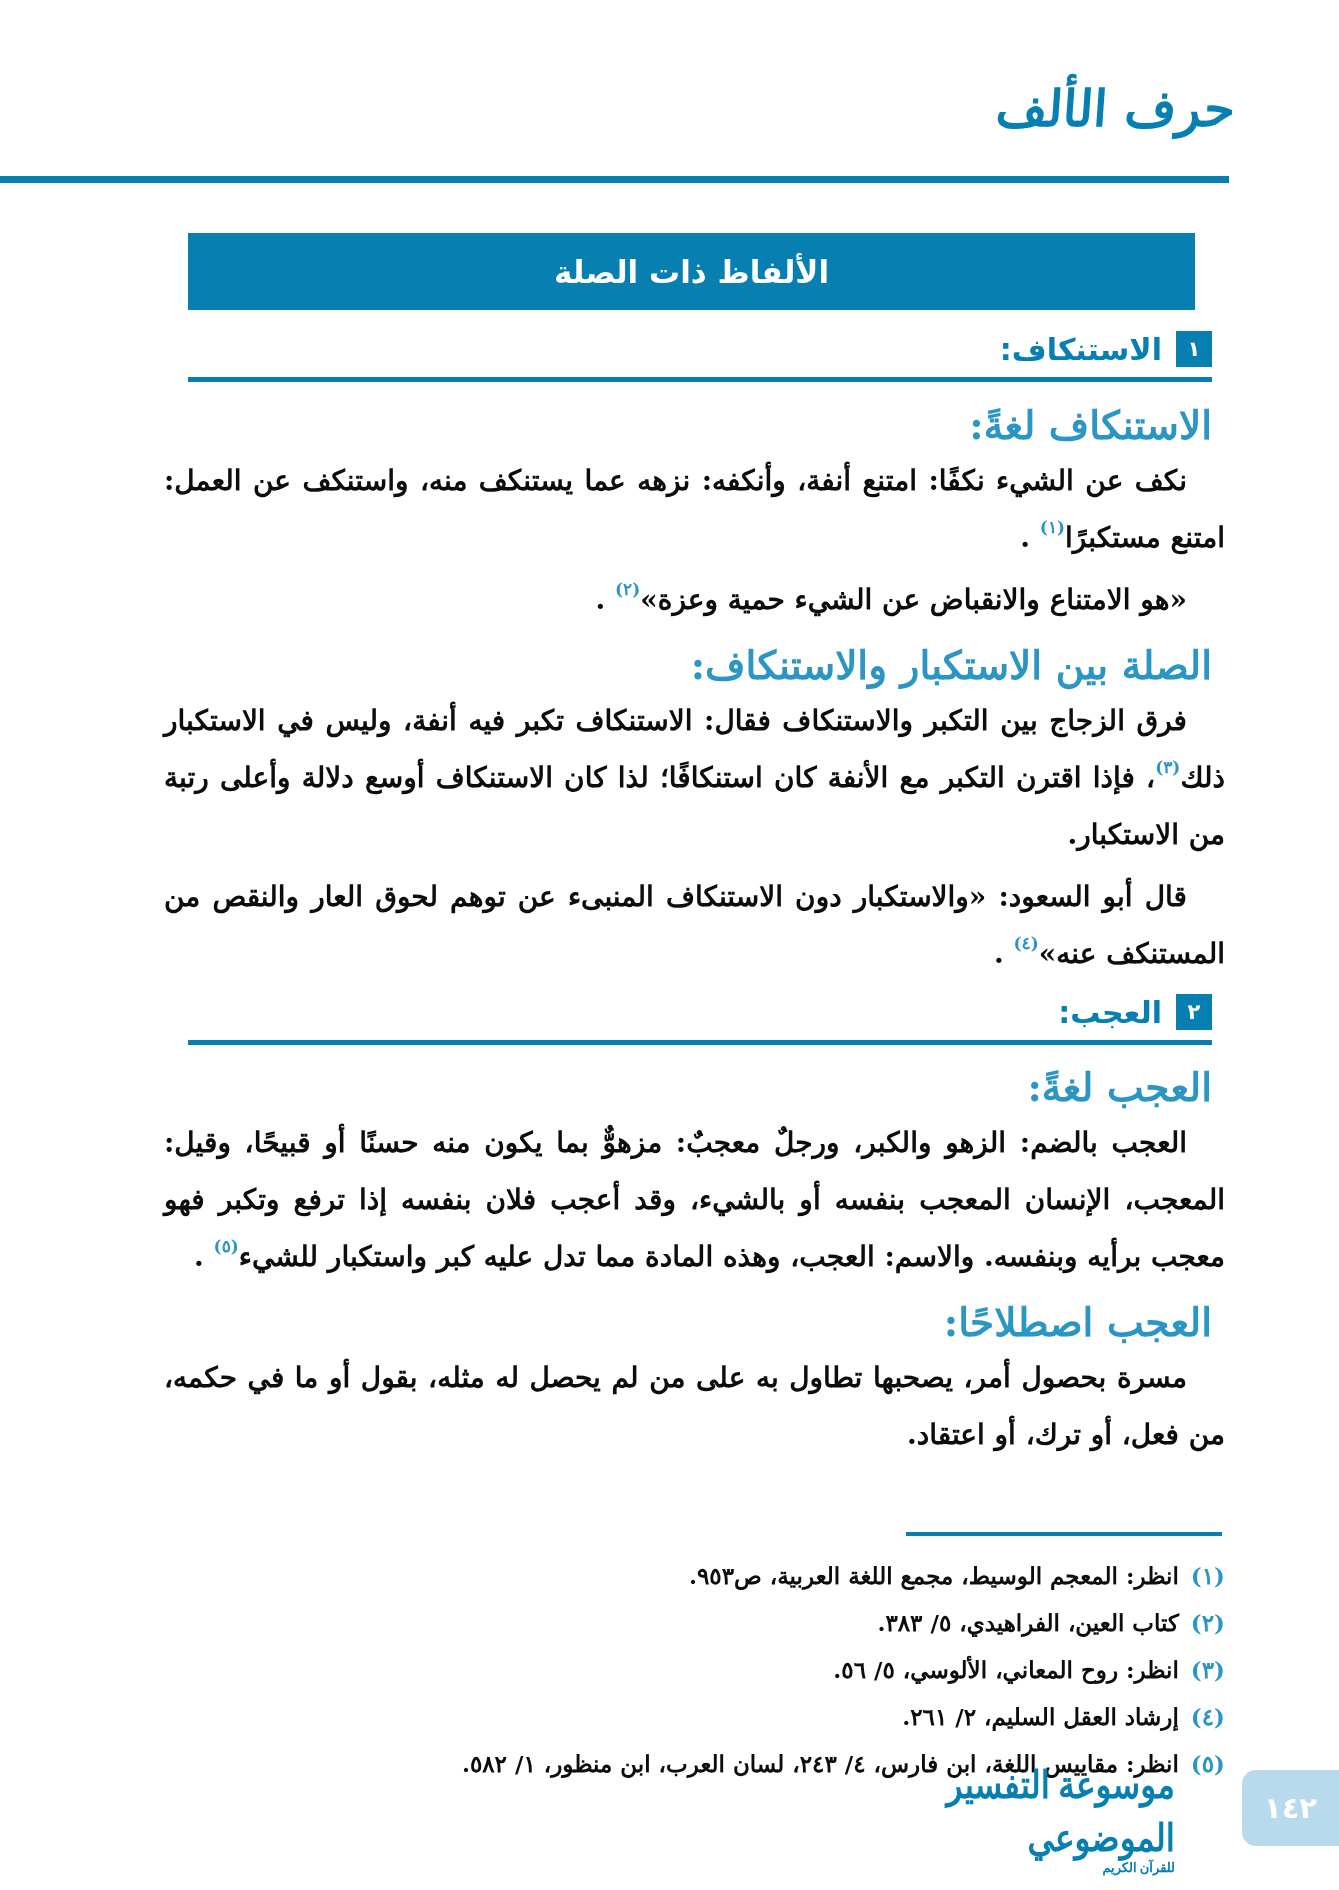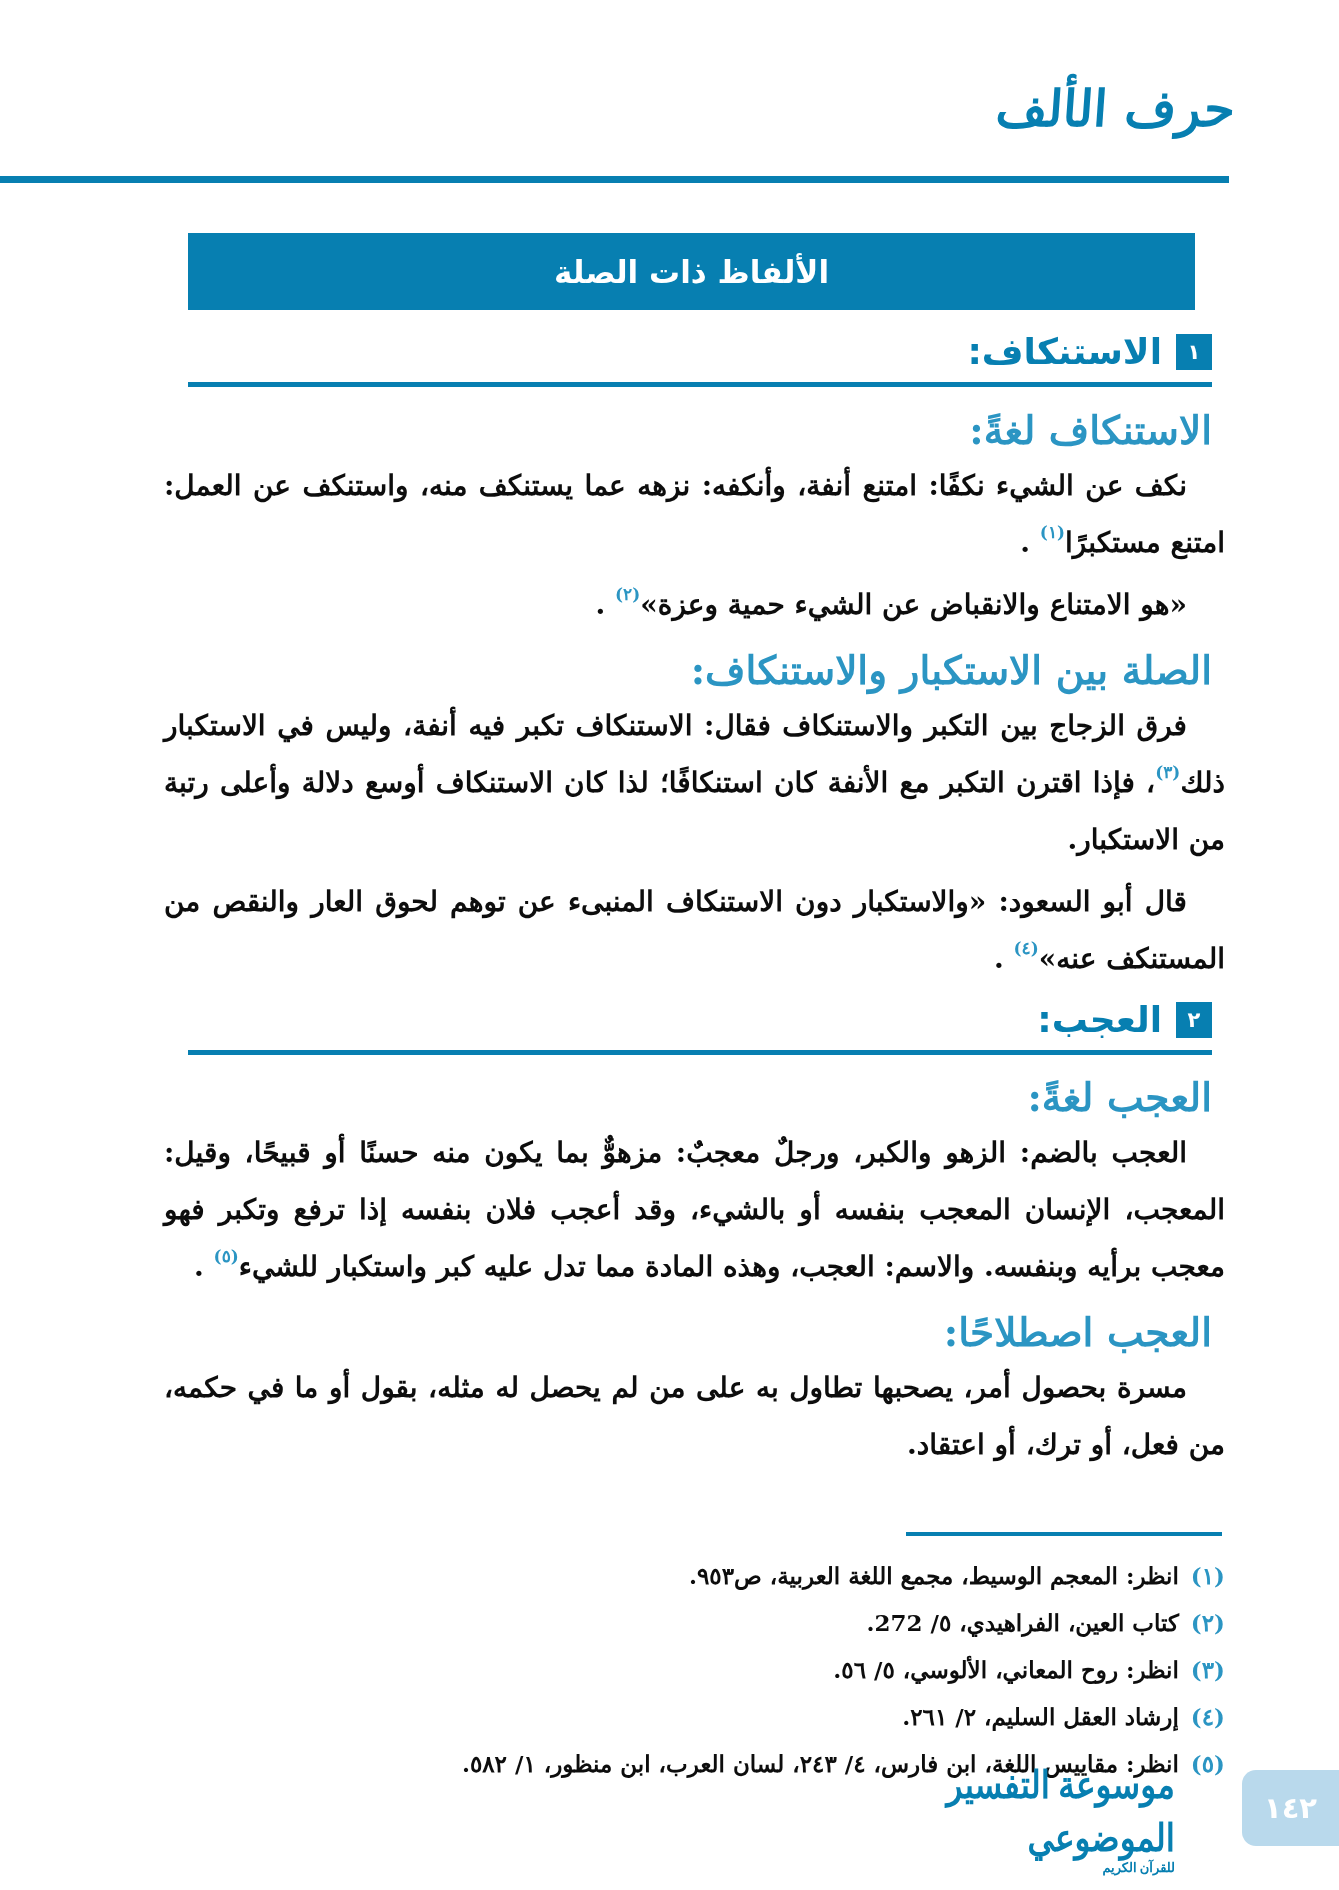--- a/index.html
+++ b/index.html
@@ -43,21 +43,21 @@
   .section-head{
     display:flex;align-items:center;gap:14px;margin:21px 13px 0 24px;
   }
   .section-num{
     width:36px;height:36px;background:var(--primary);color:#ffffff;
     display:flex;align-items:center;justify-content:center;
     font-size:21px;font-weight:bold;flex:0 0 auto;
     font-family:"DejaVu Sans","Liberation Sans",sans-serif;
   }
   .section-title{
-    color:var(--primary);font-size:36px;font-weight:bold;
+    color:var(--primary);font-size:30px;font-weight:bold;
     font-family:"DejaVu Sans","Liberation Sans",sans-serif;
   }
   .section-rule{height:5px;background:var(--primary);margin:10px 13px 0 24px;}
 
   .subhead{
     color:var(--accent);font-size:39px;font-weight:bold;
     margin:22px 13px 0 0;line-height:43px;
   }
   .subhead.tight{margin-top:8px;}
   .subhead.mid{margin-top:16px;}
@@ -142,21 +142,21 @@
   </div>
 
   <div class="footnotes">
     <div class="fn-rule"></div>
     <div class="fn">
       <span class="fn-num">(١)</span>
       <span class="fn-text">انظر: المعجم الوسيط، مجمع اللغة العربية، ص٩٥٣.</span>
     </div>
     <div class="fn">
       <span class="fn-num">(٢)</span>
-      <span class="fn-text">كتاب العين، الفراهيدي، ٥/ 272.</span>
+      <span class="fn-text">كتاب العين، الفراهيدي، ٥/ ٣٨٣.</span>
     </div>
     <div class="fn">
       <span class="fn-num">(٣)</span>
       <span class="fn-text">انظر: روح المعاني، الألوسي، ٥/ ٥٦.</span>
     </div>
     <div class="fn">
       <span class="fn-num">(٤)</span>
       <span class="fn-text">إرشاد العقل السليم، ٢/ ٢٦١.</span>
     </div>
     <div class="fn">

